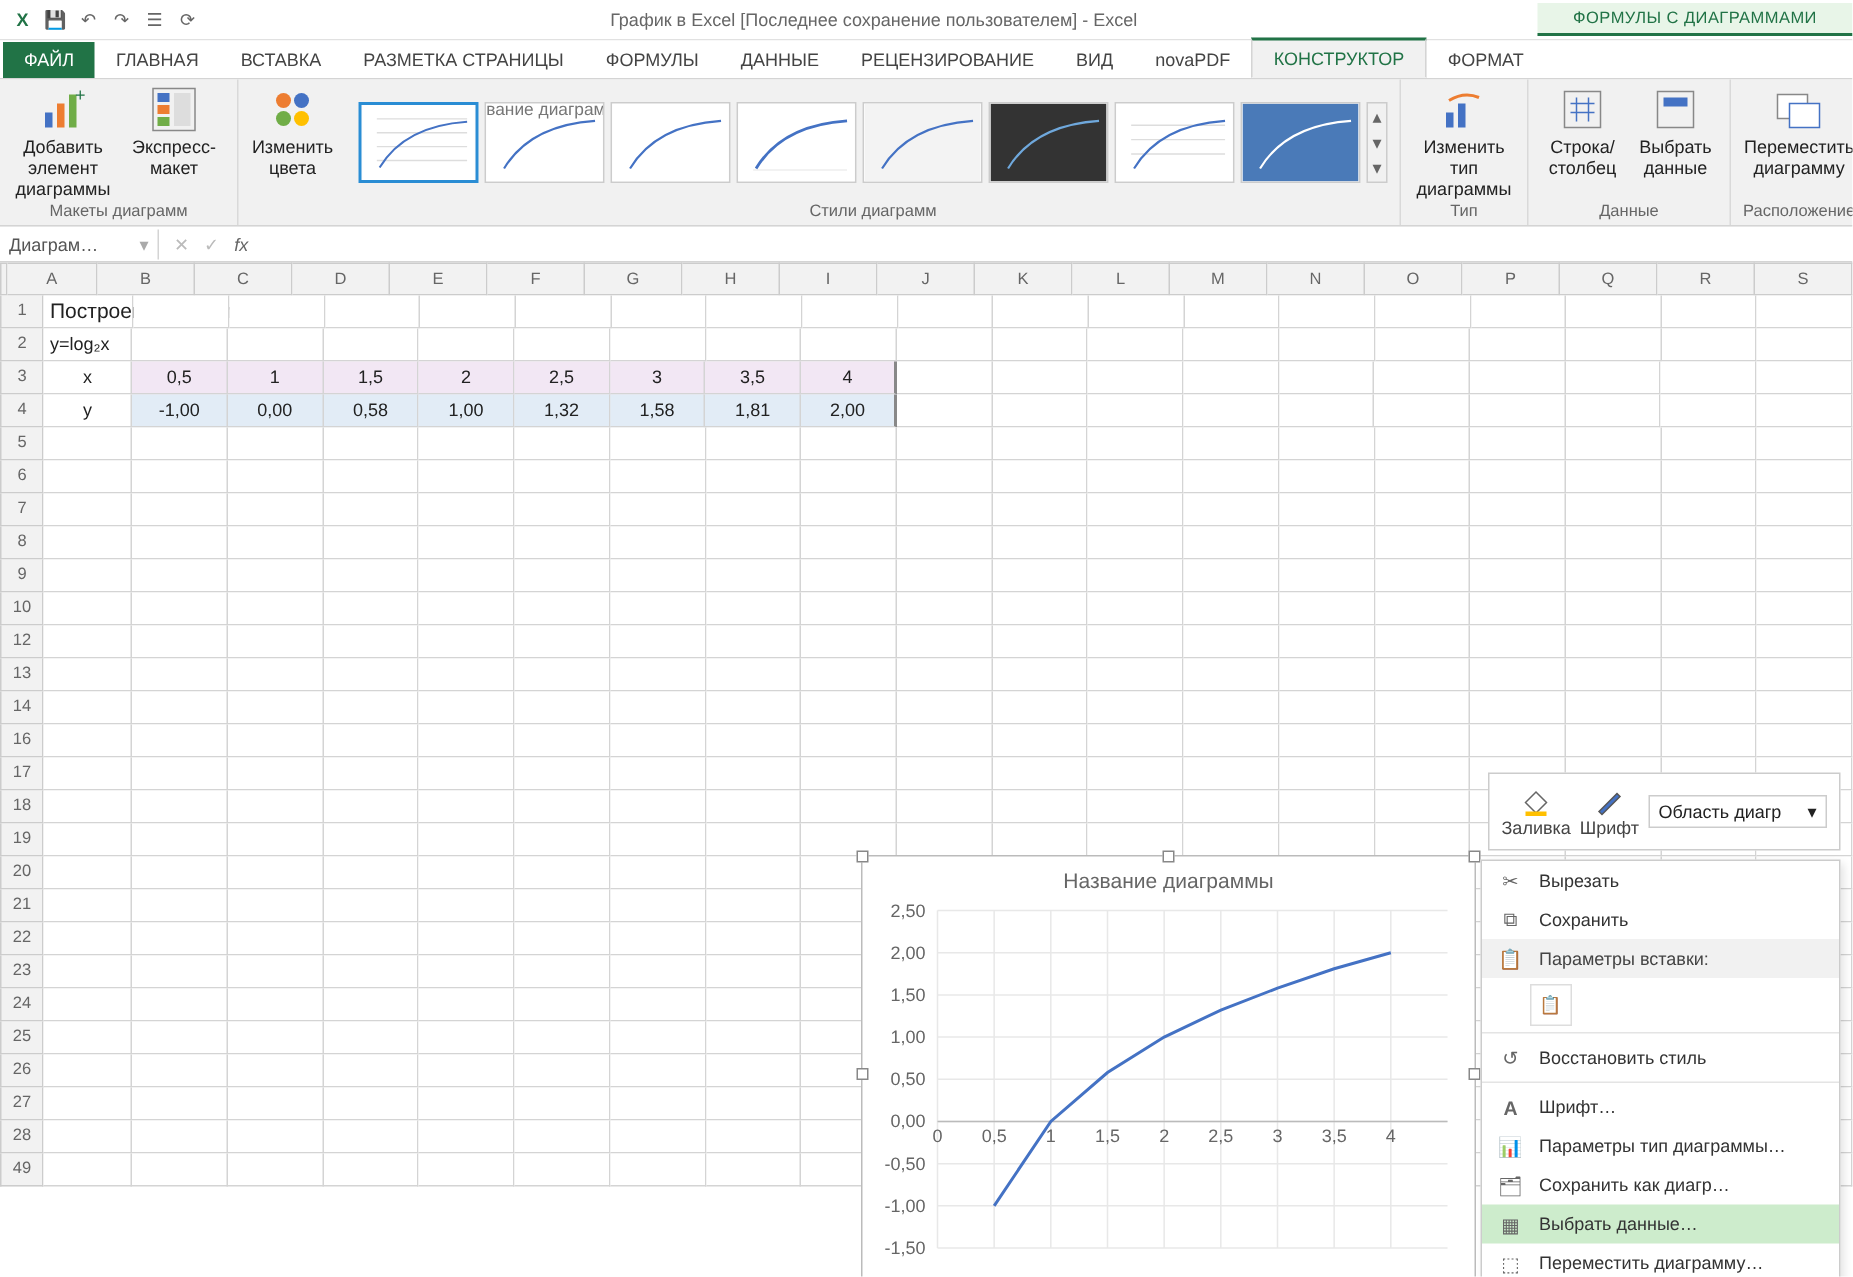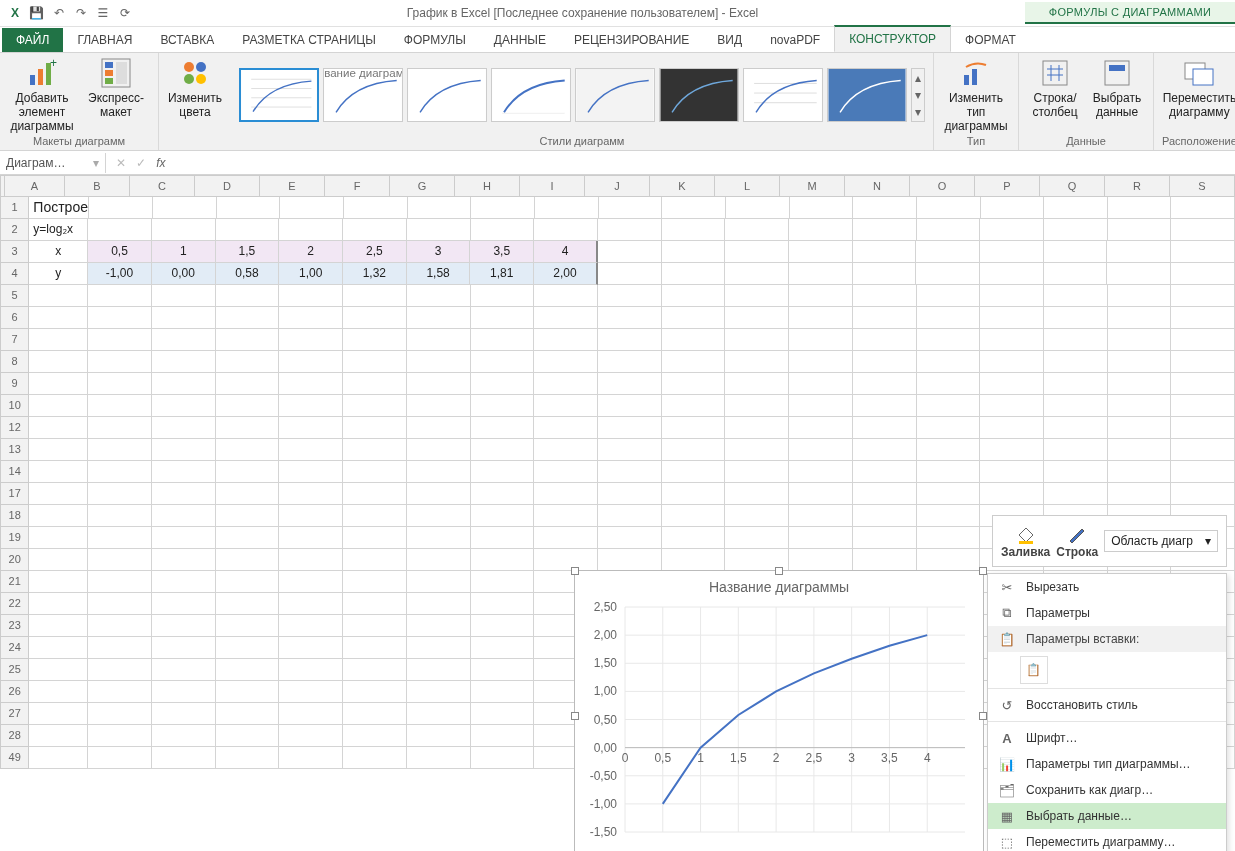--- a/index.html
+++ b/index.html
@@ -39,21 +39,21 @@
 .sel-y{background:#e2ecf6;}
 .thick-right{border-right:2px solid #888;}
 .chart-obj{position:absolute;left:574px;top:395px;width:410px;height:292px;border:1px solid #bbb;background:#fff;}
 .chart-obj .handle{position:absolute;width:8px;height:8px;background:#fff;border:1px solid #888;}
 .h-tl{top:-4px;left:-4px}.h-tr{top:-4px;right:-4px}
 .h-tm{top:-4px;left:50%;margin-left:-4px}
 .h-ml{left:-4px;top:50%;margin-top:-4px}.h-mr{right:-4px;top:50%;margin-top:-4px}
 .chart-title{text-align:center;font-size:14px;color:#666;padding:8px 0 4px;}
 .chart-side-btn{position:absolute;right:-30px;width:24px;height:24px;border:1px solid #ccc;background:#fff;text-align:center;line-height:22px;color:#555;}
 .mini-toolbar{position:absolute;right:8px;top:340px;width:235px;height:52px;border:1px solid #ccc;background:#fff;display:flex;align-items:center;gap:6px;padding:4px 8px;}
-.mt-btn{display:flex;flex-direction:column;align-items:center;font-size:11px;color:#444;font-weight:bold;}
+.mt-btn{display:flex;flex-direction:column;align-items:center;font-size:11px;color:#444;}
 .mt-sel{flex:1;border:1px solid #ccc;padding:3px 6px;display:flex;align-items:center;justify-content:space-between;font-size:11px;}
 .context-menu{position:absolute;right:8px;top:398px;width:240px;border:1px solid #ccc;background:#fff;box-shadow:2px 2px 6px rgba(0,0,0,.12);}
 .cm-item{display:flex;align-items:center;gap:10px;padding:4px 10px;color:#333;}
 .cm-item.header{background:#f1f1f1;color:#444;}
 .cm-item.hover{background:#cdeccc;}
 .cm-sep{height:1px;background:#e4e4e4;margin:3px 0;}
 .cm-ico{width:18px;height:18px;display:flex;align-items:center;justify-content:center;color:#666;font-size:13px;}
 .paste-opt{width:28px;height:28px;border:1px solid #ddd;margin:4px 0 4px 32px;display:flex;align-items:center;justify-content:center;}
 .plus-flyout{position:absolute;right:-30px;top:8px;}
 </style>
@@ -552,20 +552,42 @@
         <div class="cell" style="width: 65px;"></div>
         <div class="cell" style="width: 65px;"></div>
         <div class="cell" style="width: 65px;"></div>
         <div class="cell" style="width: 65px;"></div>
         <div class="cell" style="width: 65px;"></div>
         <div class="cell" style="width: 65px;"></div>
         <div class="cell" style="width: 65px;"></div>
         <div class="cell" style="width: 65px;"></div>
       </div>
       <div class="row">
+        <div class="rh">16</div>
+        <div class="cell" style="width: 60px;"></div>
+        <div class="cell" style="width: 65px;"></div>
+        <div class="cell" style="width: 65px;"></div>
+        <div class="cell" style="width: 65px;"></div>
+        <div class="cell" style="width: 65px;"></div>
+        <div class="cell" style="width: 65px;"></div>
+        <div class="cell" style="width: 65px;"></div>
+        <div class="cell" style="width: 65px;"></div>
+        <div class="cell" style="width: 65px;"></div>
+        <div class="cell" style="width: 65px;"></div>
+        <div class="cell" style="width: 65px;"></div>
+        <div class="cell" style="width: 65px;"></div>
+        <div class="cell" style="width: 65px;"></div>
+        <div class="cell" style="width: 65px;"></div>
+        <div class="cell" style="width: 65px;"></div>
+        <div class="cell" style="width: 65px;"></div>
+        <div class="cell" style="width: 65px;"></div>
+        <div class="cell" style="width: 65px;"></div>
+        <div class="cell" style="width: 65px;"></div>
+      </div>
+      <div class="row">
         <div class="rh">17</div>
         <div class="cell" style="width: 60px;"></div>
         <div class="cell" style="width: 65px;"></div>
         <div class="cell" style="width: 65px;"></div>
         <div class="cell" style="width: 65px;"></div>
         <div class="cell" style="width: 65px;"></div>
         <div class="cell" style="width: 65px;"></div>
         <div class="cell" style="width: 65px;"></div>
         <div class="cell" style="width: 65px;"></div>
         <div class="cell" style="width: 65px;"></div>
@@ -904,36 +926,36 @@
       <svg width="22" height="22" viewBox="0 0 22 22">
           <path d="M4 12 L11 5 L18 12 L11 19 Z" fill="none" stroke="#666"></path>
           <rect x="4" y="18" width="14" height="3" fill="#ffc000"></rect>
         </svg>
       <span>Заливка</span>
     </div>
     <div class="mt-btn">
       <svg width="22" height="22" viewBox="0 0 22 22">
           <path d="M4 18 L16 6 L18 8 L6 20 Z" fill="#4472c4" stroke="#555"></path>
         </svg>
-      <span>Строка</span>
+      <span>Шрифт</span>
     </div>
     <div class="mt-sel">
       <span>Область диагр</span>
       <span>▾</span>
     </div>
   </div>
 
   <div class="context-menu">
     <div class="cm-item">
         <span class="cm-ico">✂</span>
         <span>Вырезать</span>
       </div>
     <div class="cm-item">
         <span class="cm-ico">⧉</span>
-        <span>Параметры</span>
+        <span>Сохранить</span>
       </div>
     <div class="cm-item header">
         <span class="cm-ico">📋</span>
         <span>Параметры вставки:</span>
       </div>
     <div class="paste-opt">
         <span>📋</span>
       </div>
     <div class="cm-sep"></div>
     <div class="cm-item">

